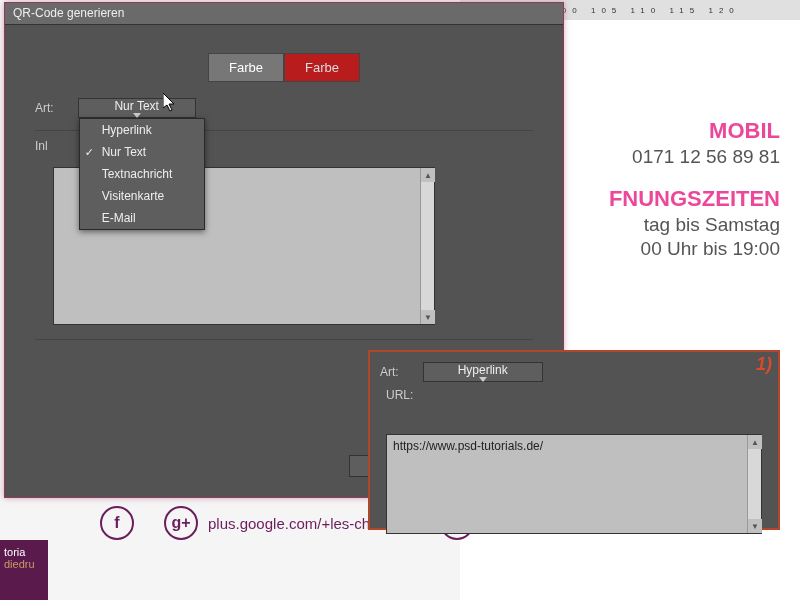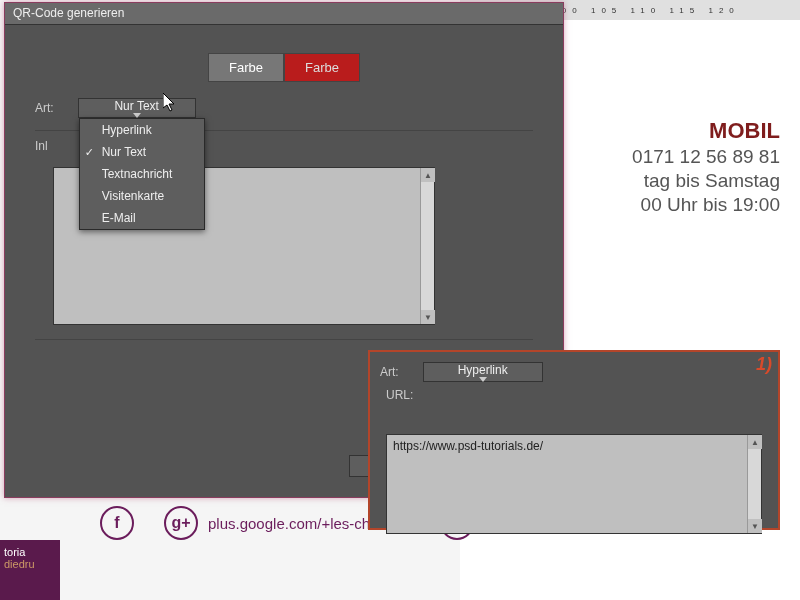--- a/index.html
+++ b/index.html
@@ -2,30 +2,30 @@
 <html><head>
 <meta charset="utf-8">
 <style>
   * { box-sizing: border-box; margin: 0; padding: 0; font-family: Arial, sans-serif; }
   body { width: 800px; height: 600px; background: #f5f5f5; position: relative; overflow: hidden; }
 
   
   .doc-bg { position: absolute; right: 0; top: 0; width: 340px; height: 600px; background: #fff; }
   .ruler { position: absolute; top: 0; right: 0; width: 340px; height: 20px; background: #e0e0e0; font-size: 8px; color: #333; display: flex; align-items: center; padding-left: 4px; letter-spacing: 6px; }
   .doc-content { position: absolute; right: 20px; top: 100px; text-align: right; }
-  .doc-content h3 { color: #7f1d1d; font-size: 22px; font-weight: bold; margin-top: 18px; }
+  .doc-content h3 { color: #ec4899; font-size: 22px; font-weight: bold; margin-top: 18px; }
   .doc-content p { color: #555; font-size: 19px; margin-top: 2px; }
 
   
   .social-row { position: absolute; bottom: 60px; left: 100px; display: flex; align-items: center; gap: 30px; }
   .soc { display: flex; align-items: center; gap: 10px; color: #6b1d5c; font-size: 15px; }
   .soc-icon { width: 34px; height: 34px; border: 2px solid #6b1d5c; border-radius: 50%; display: flex; align-items: center; justify-content: center; font-weight: bold; color: #6b1d5c; font-size: 16px; }
 
   
-  .strip { position: absolute; bottom: 0; left: 0; width: 60px; height: 60px; background: #5a1a4c; color: #fff; font-size: 11px; padding: 6px 4px; }
+  .strip { position: absolute; bottom: 0; left: 0; width: 48px; height: 60px; background: #5a1a4c; color: #fff; font-size: 11px; padding: 6px 4px; }
 
   
   .dialog { position: absolute; left: 4px; top: 2px; width: 560px; height: 496px; background: #535353; border: 1px solid #8a3c5e; box-shadow: 0 0 6px rgba(180,80,120,0.5); color: #ddd; font-size: 12px; }
   .dialog-title { height: 22px; background: #6a6a6a; color: #eee; padding: 3px 8px; font-size: 12px; border-bottom: 1px solid #333; }
   .tabs { display: flex; justify-content: center; margin-top: 28px; gap: 0; }
   .tab { padding: 6px 20px; background: #b91c1c; color: #ddd; font-size: 13px; border: 1px solid #444; }
   .tab.active { background: #777; color: #fff; }
   .field-row { display: flex; align-items: center; gap: 24px; padding: 16px 30px 0 30px; }
   .label { color: #ccc; font-size: 12px; }
   .dropdown { background: #5e5e5e; border: 1px solid #333; height: 20px; width: 118px; display: flex; align-items: center; justify-content: space-between; padding: 0 4px; color: #eee; font-size: 12px; position: relative; flex-direction: column; }
@@ -54,20 +54,21 @@
   .url-box { width: 100%; height: 100px; background: #bfbfbf; border: 1px solid #333; position: relative; color: #222; font-size: 12px; padding: 4px 18px 4px 6px; margin-top: 32px; }
 </style>
 </head>
 <body>
 
 <div class="doc-bg">
   <div class="ruler">85   90   95   100   105   110   115   120</div>
   <div class="doc-content">
     <h3>MOBIL</h3>
     <p>0171 12 56 89 81</p>
+    <h3>FNUNGSZEITEN</h3>
     <p>tag bis Samstag</p>
     <p>00 Uhr bis 19:00</p>
   </div>
 </div>
 
 <div class="social-row">
   <div class="soc">
     <div class="soc-icon">f</div>
   </div>
   <div class="soc">

